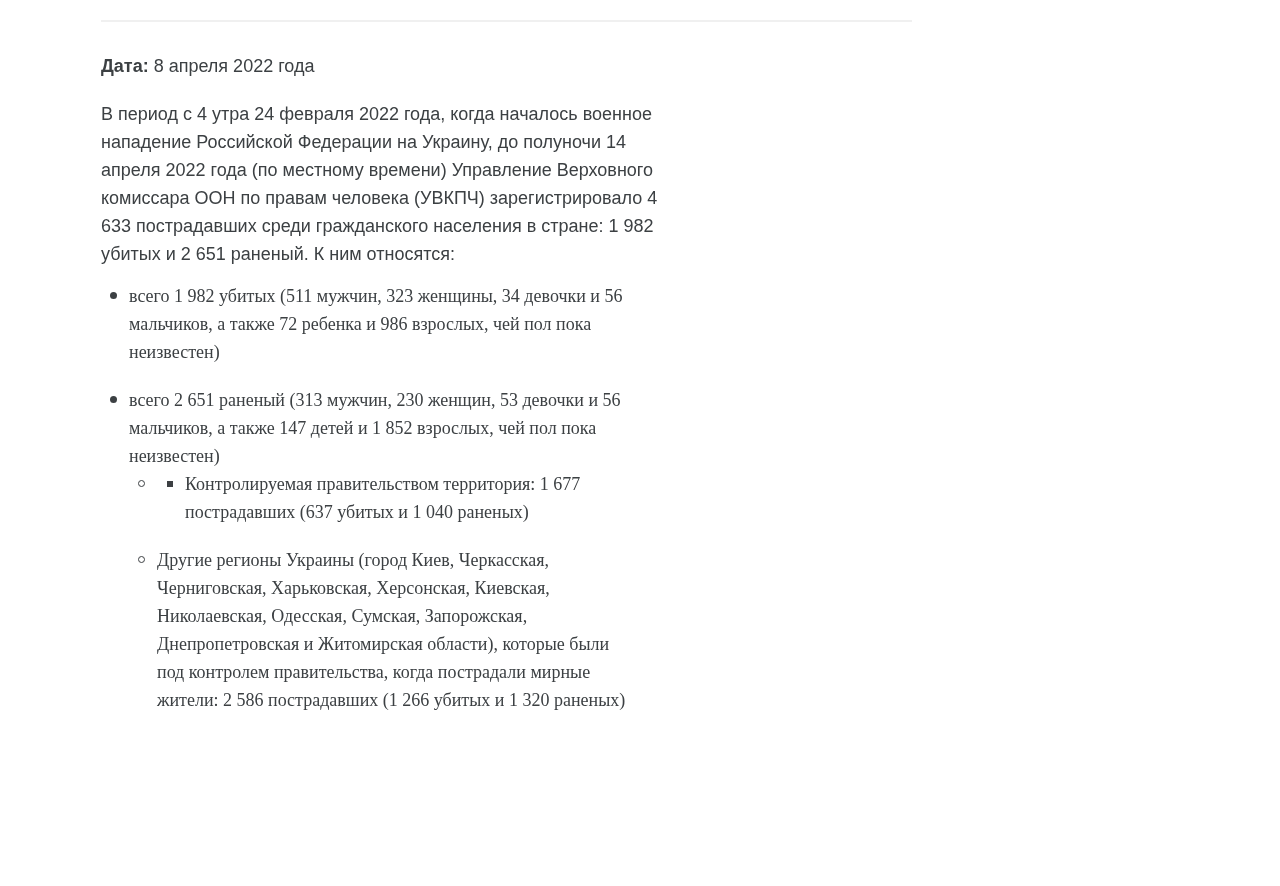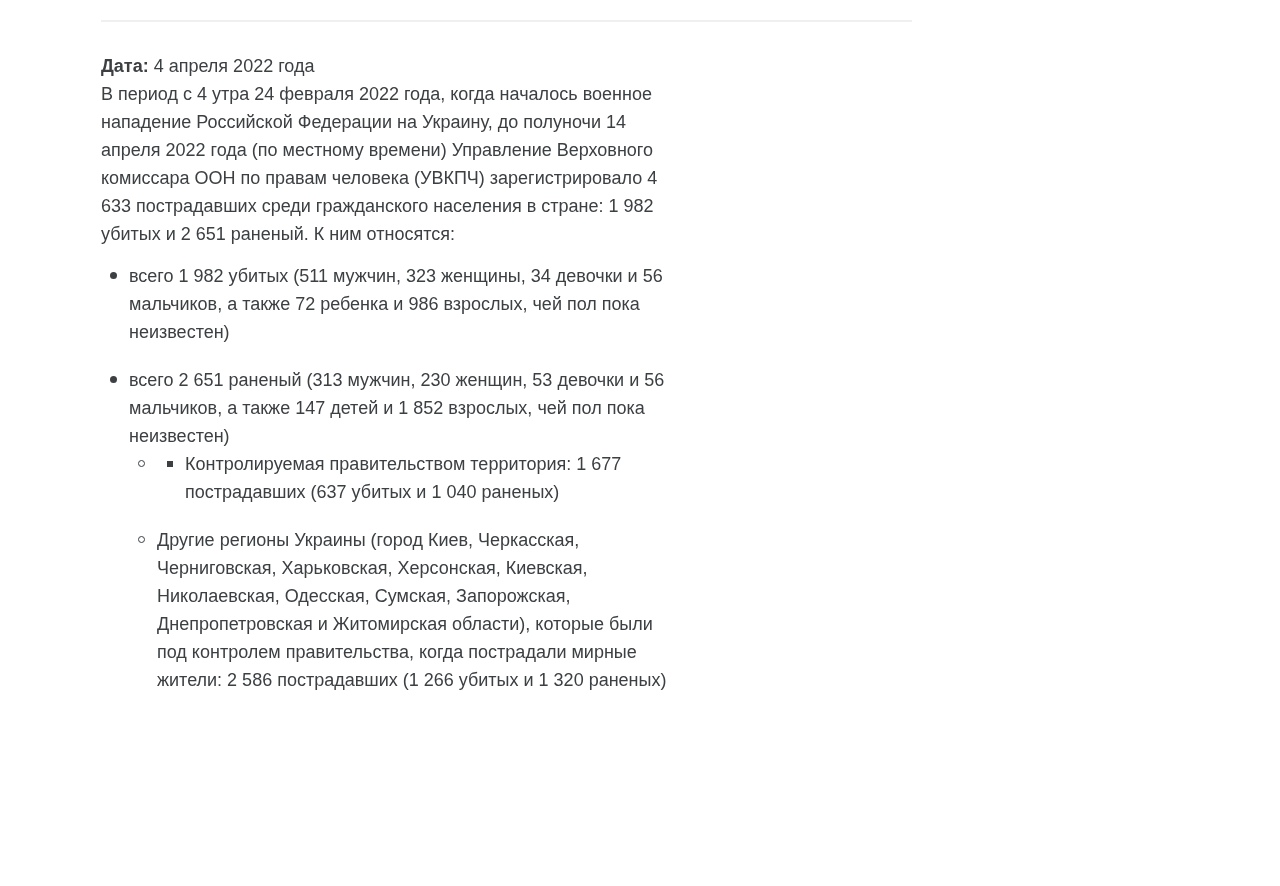--- a/index.html
+++ b/index.html
@@ -24,33 +24,35 @@
     width: 811px;
     height: 2px;
     background: #f0f0f0;
   }
   .date-line {
     margin-top: 30px;
     width: 700px;
   }
   .date-label { font-weight: bold; text-align: center; }
   .intro {
+    margin-top: 20px;
     width: 700px;
     white-space: pre-line;
   }
   ul.clist {
     margin-top: 14px;
     list-style: none;
     width: 700px;
   }
   ul.clist ul { margin-top: 0; list-style: none; width: auto; }
   ul.clist li {
     position: relative;
     padding-left: 28px;
     margin-bottom: 20px;
+    font-family: Liberation Serif, serif;
   }
   ul.clist li.no-gap { margin-bottom: 0; }
   .li-text { white-space: pre-line; }
   
   ul.l1 > li::before {
     content: "";
     position: absolute;
     left: 9px;
     top: 10px;
     width: 7px;
@@ -81,21 +83,21 @@
     background: #3c4043;
   }
 </style>
 </head>
 <body>
 
 <main class="doc">
 
   <div class="divider"></div>
 
-  <p class="date-line"><span class="date-label">Дата:</span> <span>4 апреля 2022 года</span></p>
+  <p class="date-line"><span class="date-label">Дата:</span> <span>8 апреля 2022 года</span></p>
 
   <p class="intro">В период с 4 утра 24 февраля 2022 года, когда началось военное
 нападение Российской Федерации на Украину, до полуночи 14
 апреля 2022 года (по местному времени) Управление Верховного
 комиссара ООН по правам человека (УВКПЧ) зарегистрировало 4
 633 пострадавших среди гражданского населения в стране: 1 982
 убитых и 2 651 раненый. К ним относятся:</p>
 
   <ul class="clist l1">
     <li>

